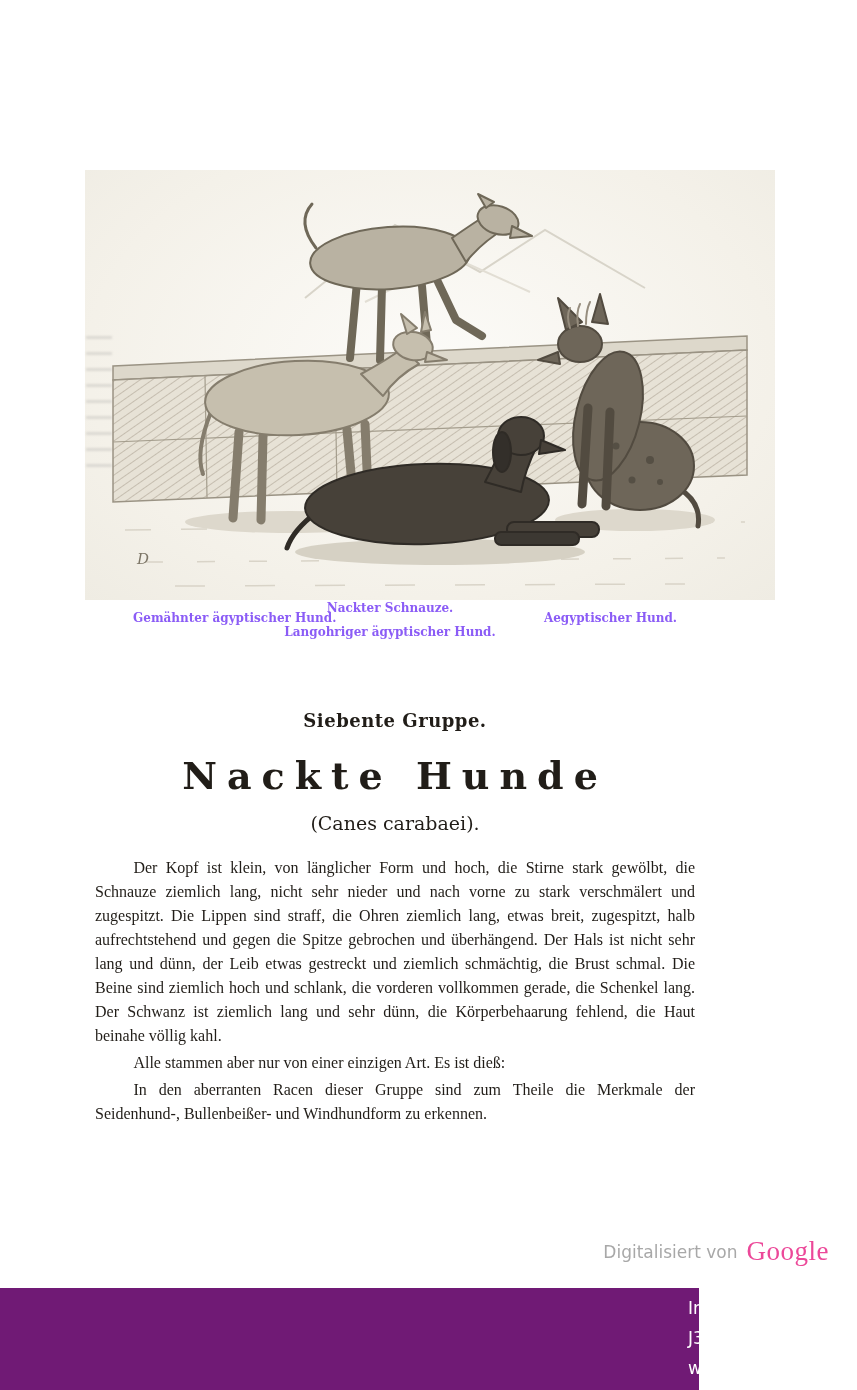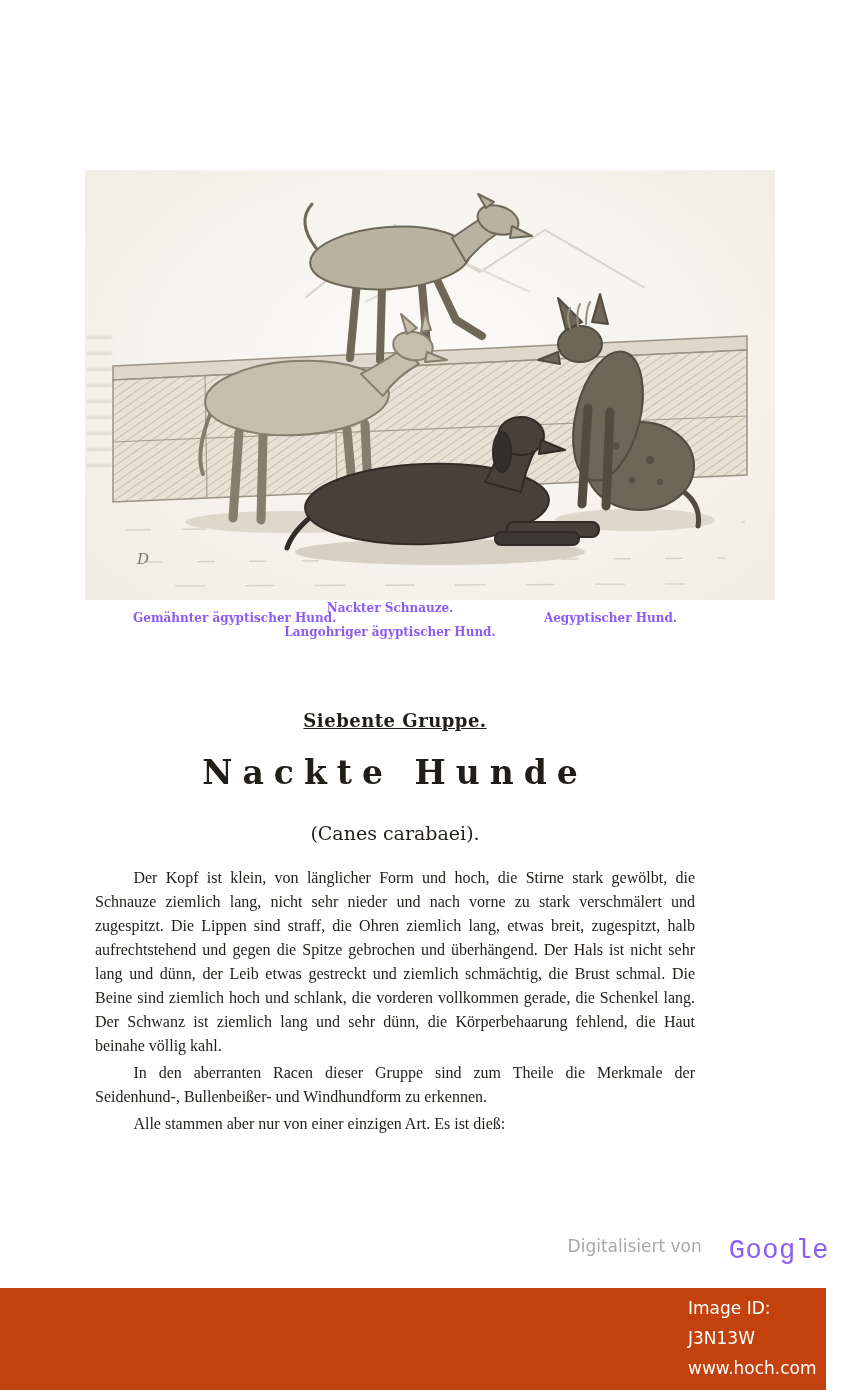--- a/index.html
+++ b/index.html
@@ -30,43 +30,43 @@
     font-size:12px; font-weight:600; color:#8b5cf6;
   }
   .cap { position:absolute; white-space:nowrap; }
   .cap-left  { left:48px;  top:11px; }
   .cap-c1    { left:305px; top:1px;  transform:translateX(-50%); }
   .cap-c2    { left:305px; top:25px; transform:translateX(-50%); }
   .cap-right { right:98px; top:11px; }
 
   
   .text-block { position:absolute; left:95px; top:710px; width:600px; }
-  .group-heading { text-align:center; font-weight:bold; font-size:18px; letter-spacing:.5px;text-decoration:underline; }
+  .group-heading { text-align:center; font-weight:bold; font-size:18px; letter-spacing:.5px; }
   .title {
-    text-align:center; font-weight:bold; font-size:33px;
+    text-align:center; font-weight:bold; font-size:38px;
     letter-spacing:10px; margin-top:22px; white-space:nowrap;
   }
-  .subtitle { text-align:center; font-size:19px; margin-top:30px; }
+  .subtitle { text-align:center; font-size:19px; margin-top:14px; }
   .body-copy { margin-top:22px; font-size:16px; line-height:1.5; text-align:justify;font-family:Liberation Serif, serif; }
   .body-copy p { text-indent:2.4em; margin-bottom:3px; }
 
   
   .google-mark {
     position:absolute; right:28px; top:1236px;
     color:#a8a8a8; font-family:"DejaVu Sans", sans-serif; font-size:17px;
-    display:flex; align-items:flex-start; gap:27px;margin-left:13px;
+    display:flex; align-items:center; gap:9px;margin-left:13px;
   }
   .google-mark .brand {
-    font-family:Liberation Mono, monospace; font-size:27px; color:#8b5cf6; letter-spacing:.5px;
+    font-family:Liberation Serif, serif; font-size:27px; color:#ec4899; letter-spacing:.5px;
   }
 
   
   .alamy-bar {
-    position:absolute; left:0; top:1288px; width:826px; height:102px;
-    background:#c2410c; color:#ffffff; font-family:"DejaVu Sans", sans-serif;
+    position:absolute; left:0; top:1288px; width:699px; height:102px;
+    background:#701a75; color:#ffffff; font-family:"DejaVu Sans", sans-serif;
   }
   .alamy-info {
     position:absolute; left:688px; top:50%; transform:translateY(-50%);
     font-size:17px; line-height:1.75; text-align:left;
   }
 </style>
 </head>
 <body>
 
 <div class="page">
@@ -170,22 +170,22 @@
     <span class="cap cap-c2">Langohriger ägyptischer Hund.</span>
     <span class="cap cap-right">Aegyptischer Hund.</span>
   </div>
 
   <div class="text-block">
     <div class="group-heading">Siebente Gruppe.</div>
     <h1 class="title">Nackte Hunde</h1>
     <div class="subtitle">(Canes carabaei).</div>
     <div class="body-copy">
       <p>Der Kopf ist klein, von länglicher Form und hoch, die Stirne stark gewölbt, die Schnauze ziemlich lang, nicht sehr nieder und nach vorne zu stark verschmälert und zugespitzt. Die Lippen sind straff, die Ohren ziemlich lang, etwas breit, zugespitzt, halb aufrechtstehend und gegen die Spitze gebrochen und überhängend. Der Hals ist nicht sehr lang und dünn, der Leib etwas gestreckt und ziemlich schmächtig, die Brust schmal. Die Beine sind ziemlich hoch und schlank, die vorderen vollkommen gerade, die Schenkel lang. Der Schwanz ist ziemlich lang und sehr dünn, die Körperbehaarung fehlend, die Haut beinahe völlig kahl.</p>
+      <p>Alle stammen aber nur von einer einzigen Art.  Es ist dieß:</p>
       <p>In den aberranten Racen dieser Gruppe sind zum Theile die Merkmale der Seidenhund-, Bullenbeißer- und Windhundform zu erkennen.</p>
-      <p>Alle stammen aber nur von einer einzigen Art.  Es ist dieß:</p>
     </div>
   </div>
 
   <div class="google-mark">
     <span>Digitalisiert von</span>
     <span class="brand">Google</span>
   </div>
 
   <div class="alamy-bar">
     <div class="alamy-info">

